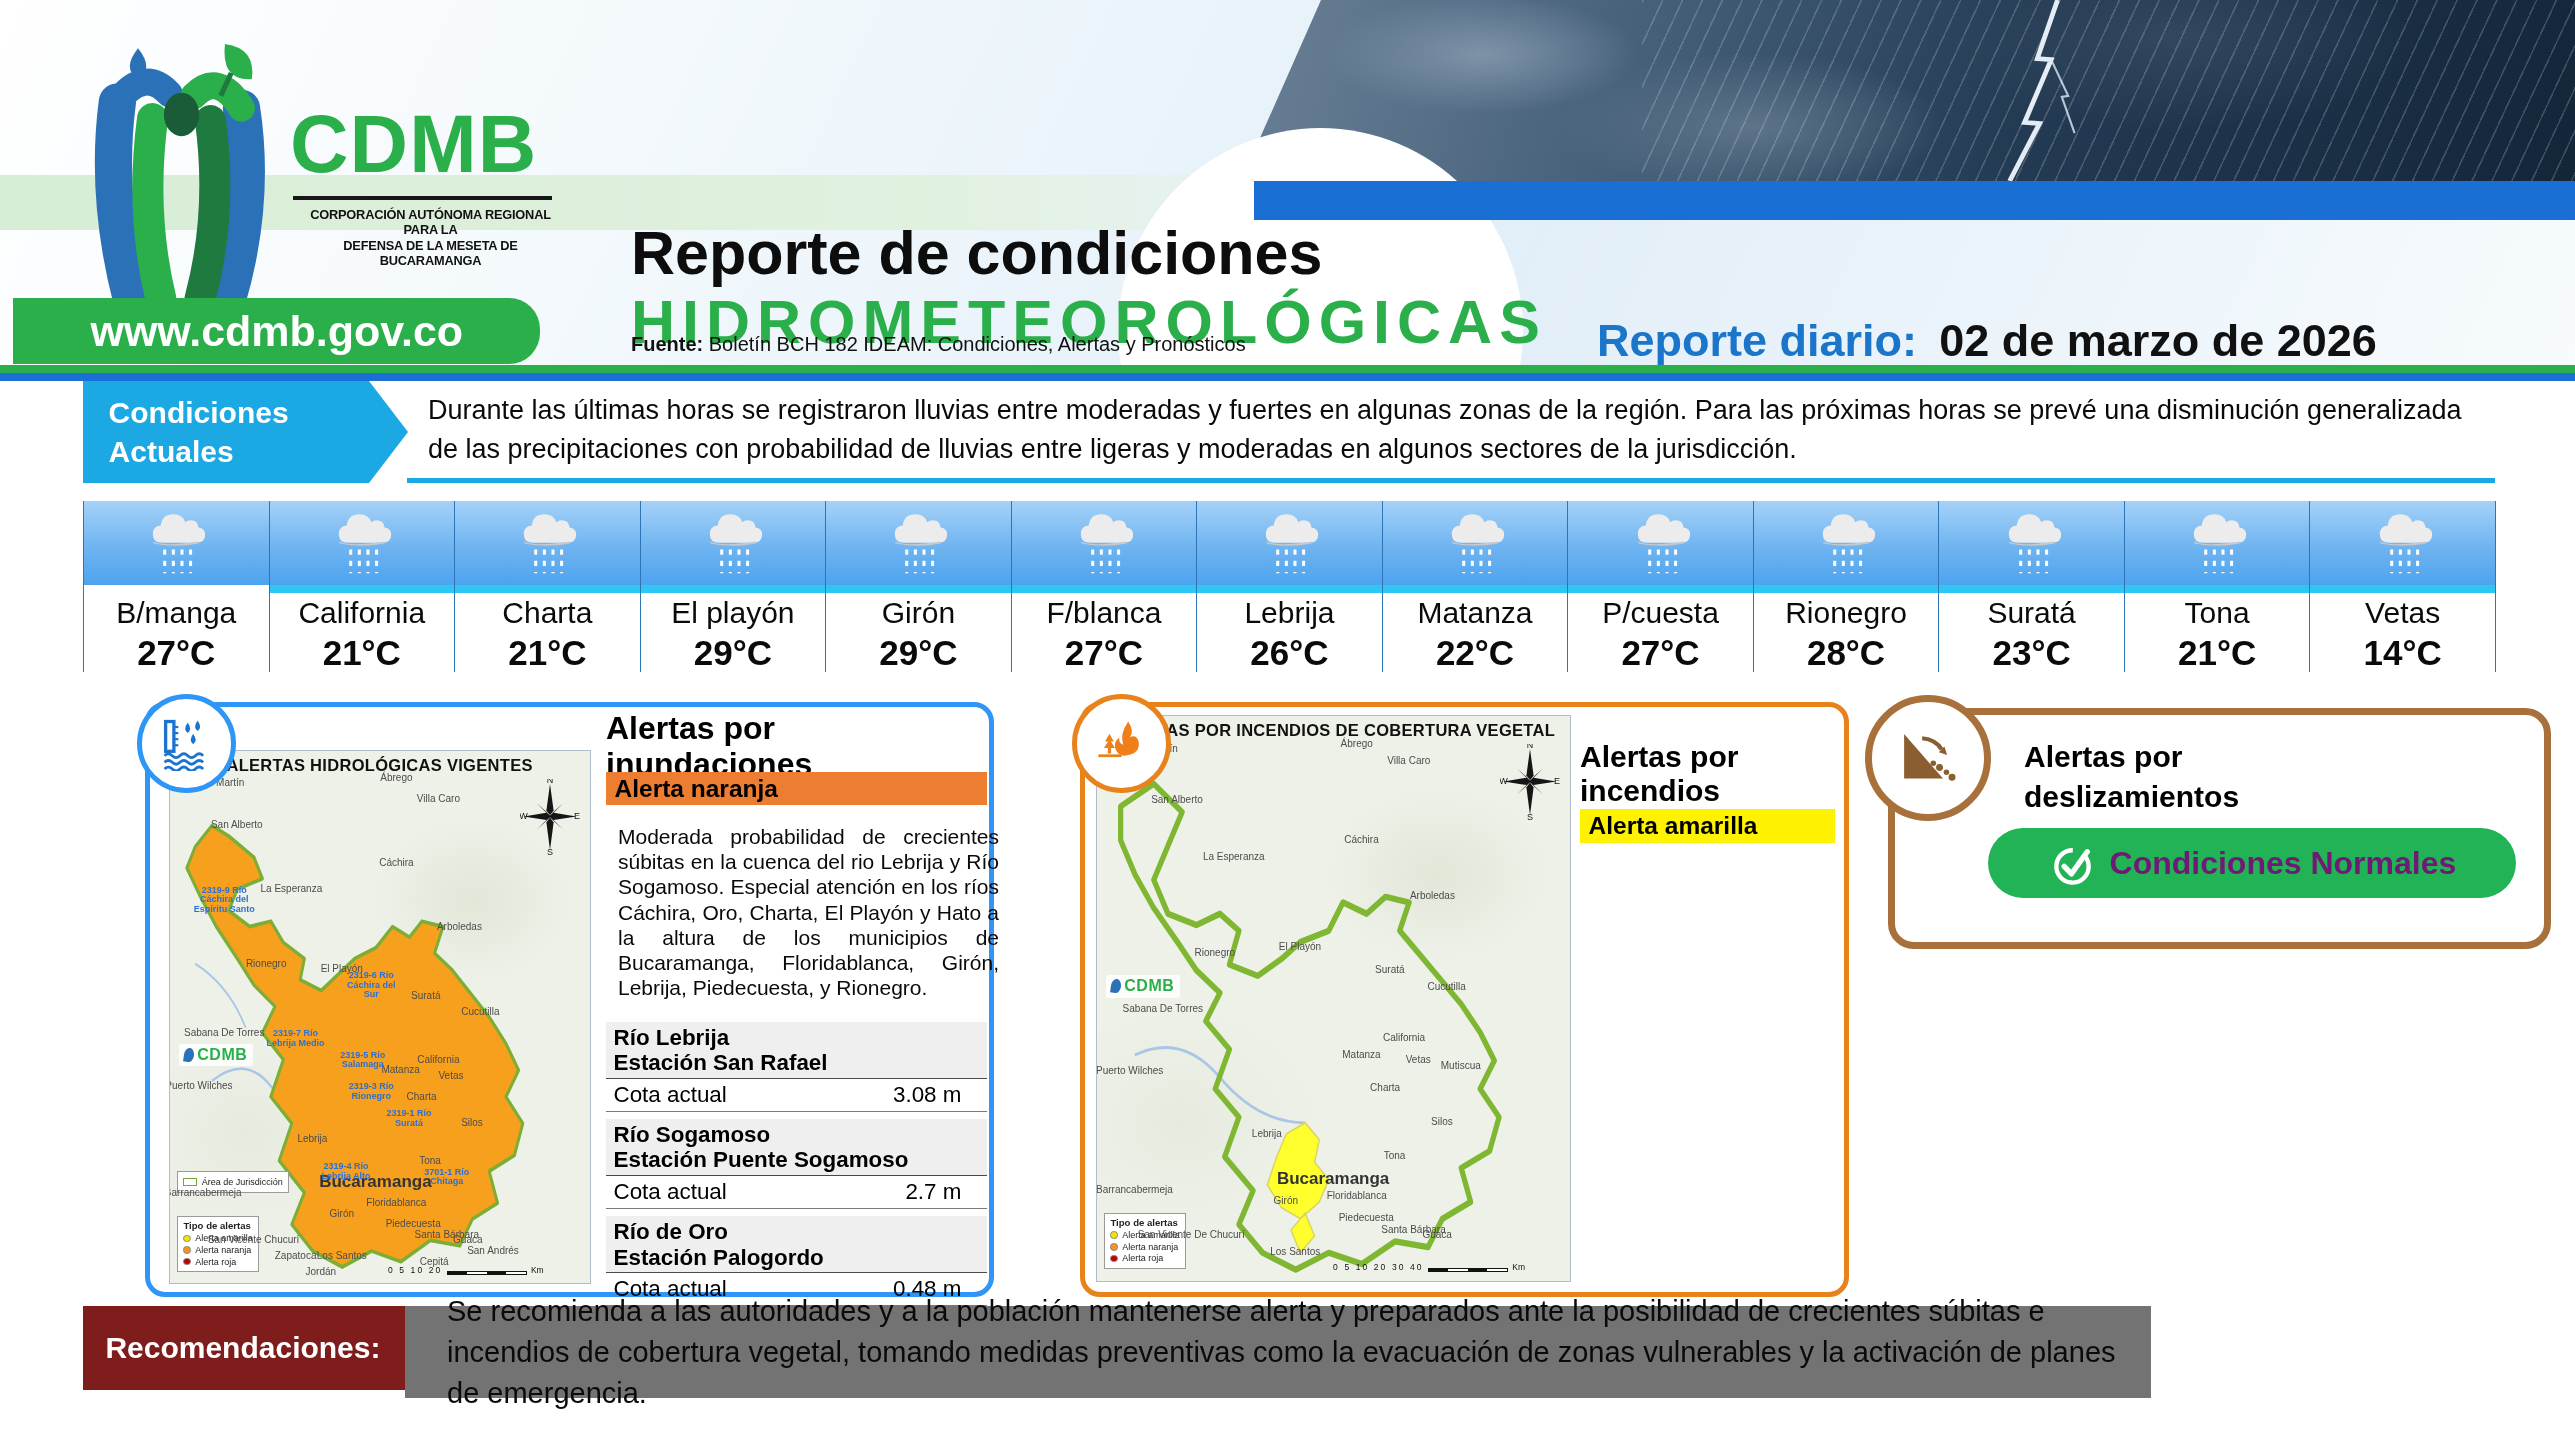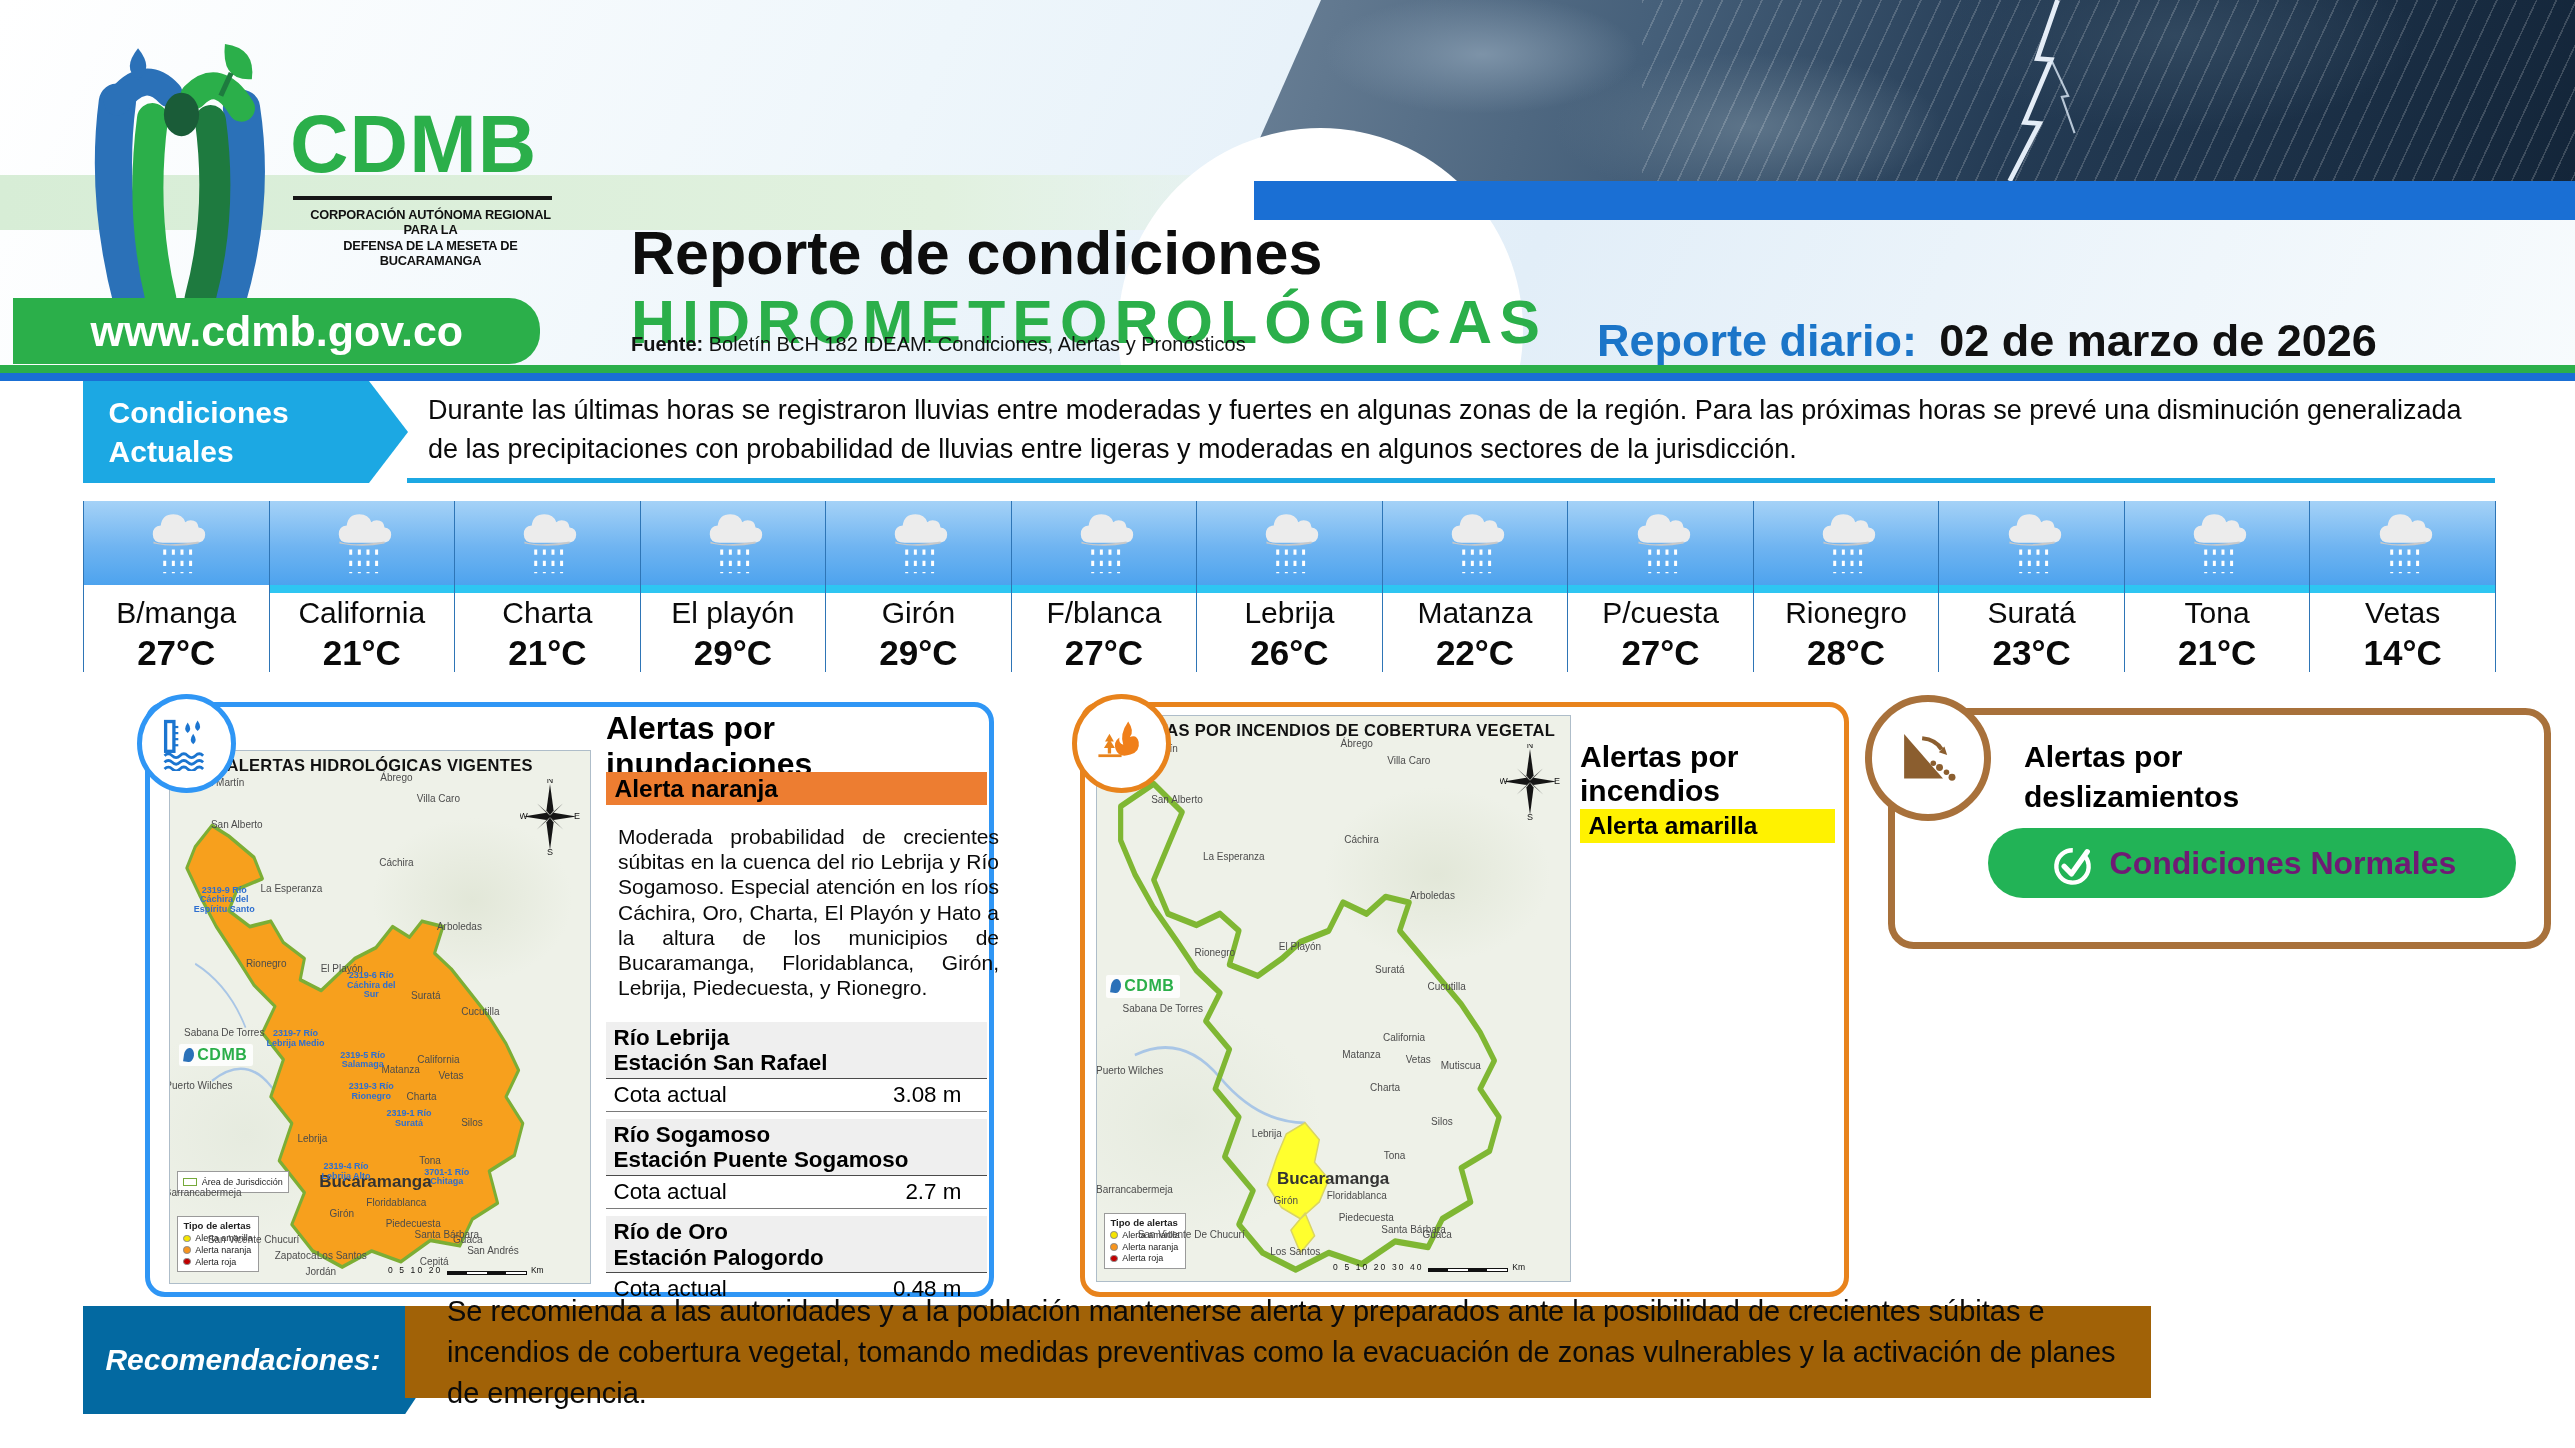--- a/index.html
+++ b/index.html
@@ -124,25 +124,25 @@
   .st-r{display:flex;justify-content:space-between;border-bottom:1.6px solid #7a7a7a;
     padding:3.2px 25.6px 2.7px 7.5px;font-size:22.4px;color:#000;}
   .st-sp{height:7.5px;}
 
   .pill{left:93px;top:113px;width:528px;height:70px;background:#22b356;border-radius:37px;
     display:flex;align-items:center;justify-content:center;gap:12.8px;}
   .pill svg{width:49px;height:49px;}
   .pill span{color:#701a75;font-size:32px;font-weight:700;}
 
   
-  .rec-label{left:83px;top:1306px;width:358px;height:108px;background:#0369a1;
+  .rec-label{left:83px;top:1306px;width:358px;height:84px;background:#7f1d1d;
     clip-path:polygon(0 0,90% 0,100% 50%,90% 100%,0 100%);
-    display:flex;align-items:center;padding-left:22.4px;font-style:italic;}
+    display:flex;align-items:center;padding-left:22.4px;}
   .rec-label span{color:#fff;font-size:30px;font-weight:700;}
-  .rec-box{left:405px;top:1306px;width:1746px;height:92px;background:#a16207;
+  .rec-box{left:405px;top:1306px;width:1746px;height:92px;background:#737373;
     display:flex;align-items:center;padding:1px 32px 0 42px;}
   .rec-box p{margin:0;font-size:29px;color:#0a0a0a;line-height:1.42;}
 </style>
 </head>
 <body>
 
 <div class="canvas">
 
   <div class="abs hdr-bg"></div>
   <div class="abs green-band"></div>

